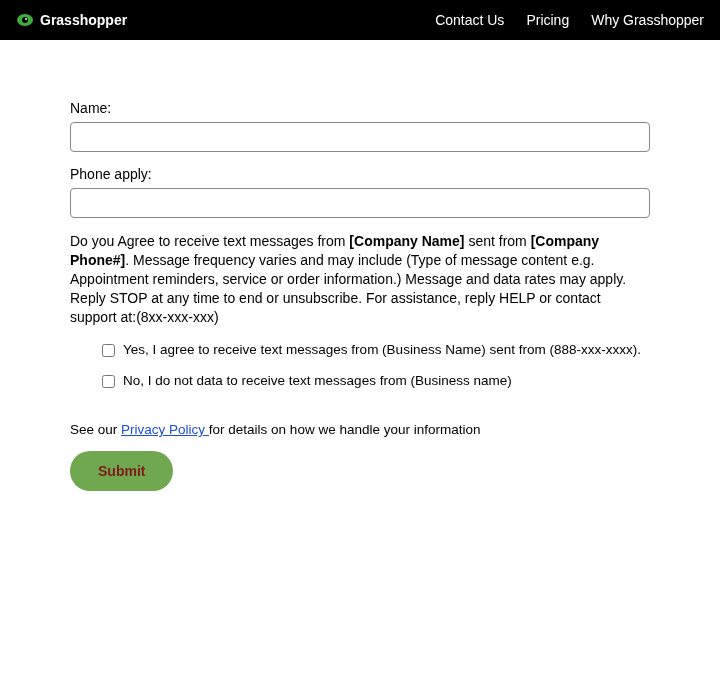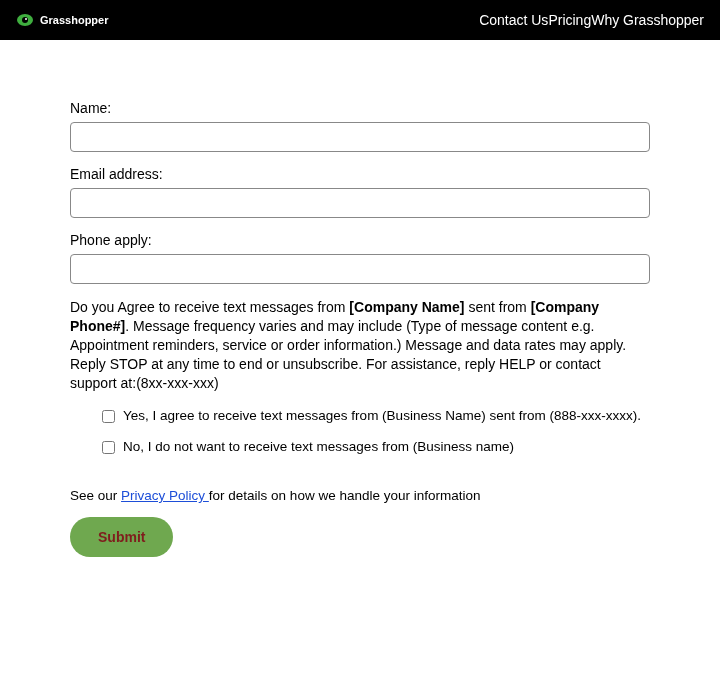--- a/index.html
+++ b/index.html
@@ -26,24 +26,25 @@
   }
   .logo-mark {
     width: 18px;
     height: 14px;
     position: relative;
   }
   .logo-mark svg { display: block; }
   .logo-text {
     color: #fff;
     font-weight: 600;
-    font-size: 11px;
+    font-size: 14px;
   }
   .nav-links {
     display: flex;
+    gap: 22px;
   }
   .nav-links a {
     color: #fff;
     text-decoration: none;
     font-size: 14px;
     cursor: pointer;
   }
   
   .main {
     padding: 60px 70px 40px 70px;
@@ -124,43 +125,39 @@
   </div>
 </div>
 
 <div class="main">
 
   <div class="form-group">
     <label class="form-label">Name:</label>
     <input type="text" class="text-input" value="" style="">
   </div>
 
-  <div class="form-group">
-    <label class="form-label">Email address:</label>
-    <input type="text" class="text-input" value="" style="">
-  </div>
 
   <div class="form-group">
     <label class="form-label">Phone apply:</label>
     <input type="text" class="text-input" value="" style="">
   </div>
 
 
   <div class="consent-text">
     <span>Do you Agree to receive text messages from </span><b>[Company Name]</b><span> sent from </span><b>[Company Phone#]</b><span>. Message frequency varies and may include (Type of message content e.g. Appointment reminders, service or order information.) Message and data rates may apply. Reply STOP at any time to end or unsubscribe. For assistance, reply HELP or contact support at:(8xx-xxx-xxx)</span>
   </div>
 
   <label class="checkbox-row">
     <input type="checkbox" style="">
     <span>Yes, I agree to receive text messages from (Business Name) sent from (888-xxx-xxxx).</span>
   </label>
 
   <label class="checkbox-row">
     <input type="checkbox" style="">
-    <span>No, I do not want to receive text messages from (Business name)</span>
+    <span>No, I do not data to receive text messages from (Business name)</span>
   </label>
 
   <div class="privacy-line">
     <span>See our </span><a href="#">Privacy Policy </a><span>for details on how we handle your information</span>
   </div>
 
   <button class="submit-btn">Submit</button>
 
 </div>
 

